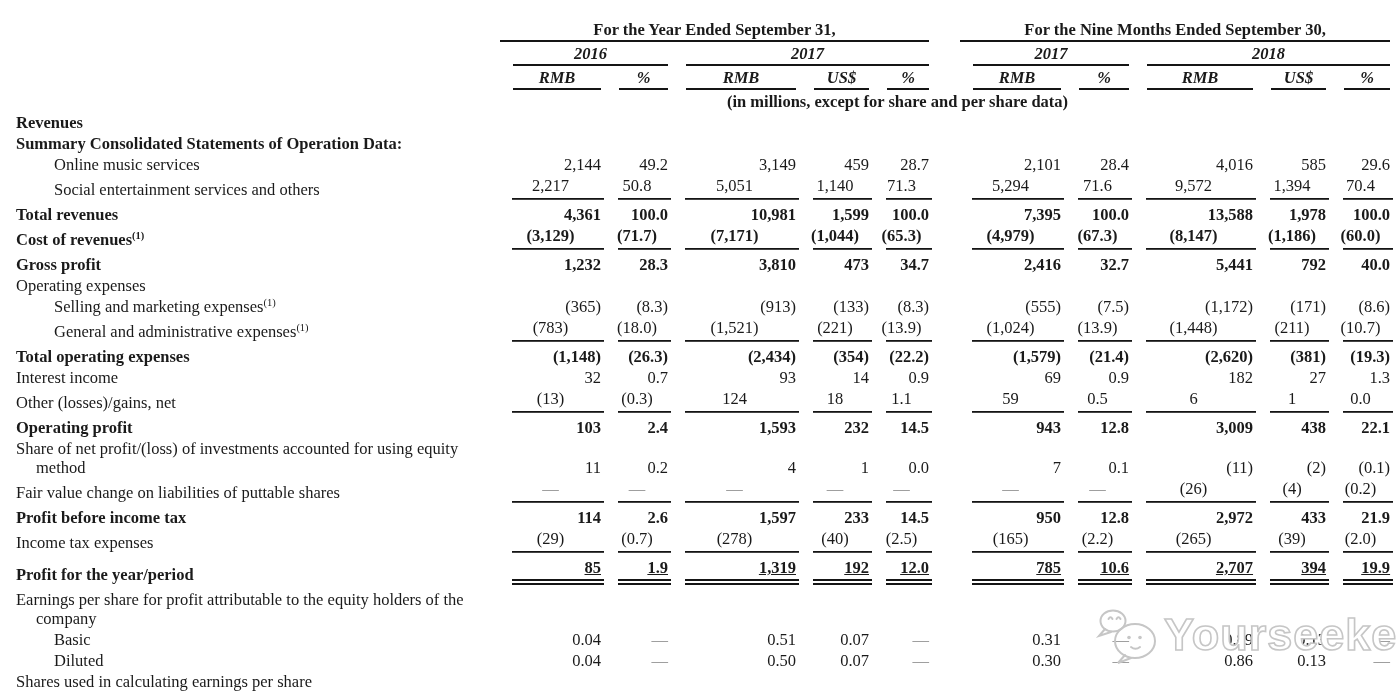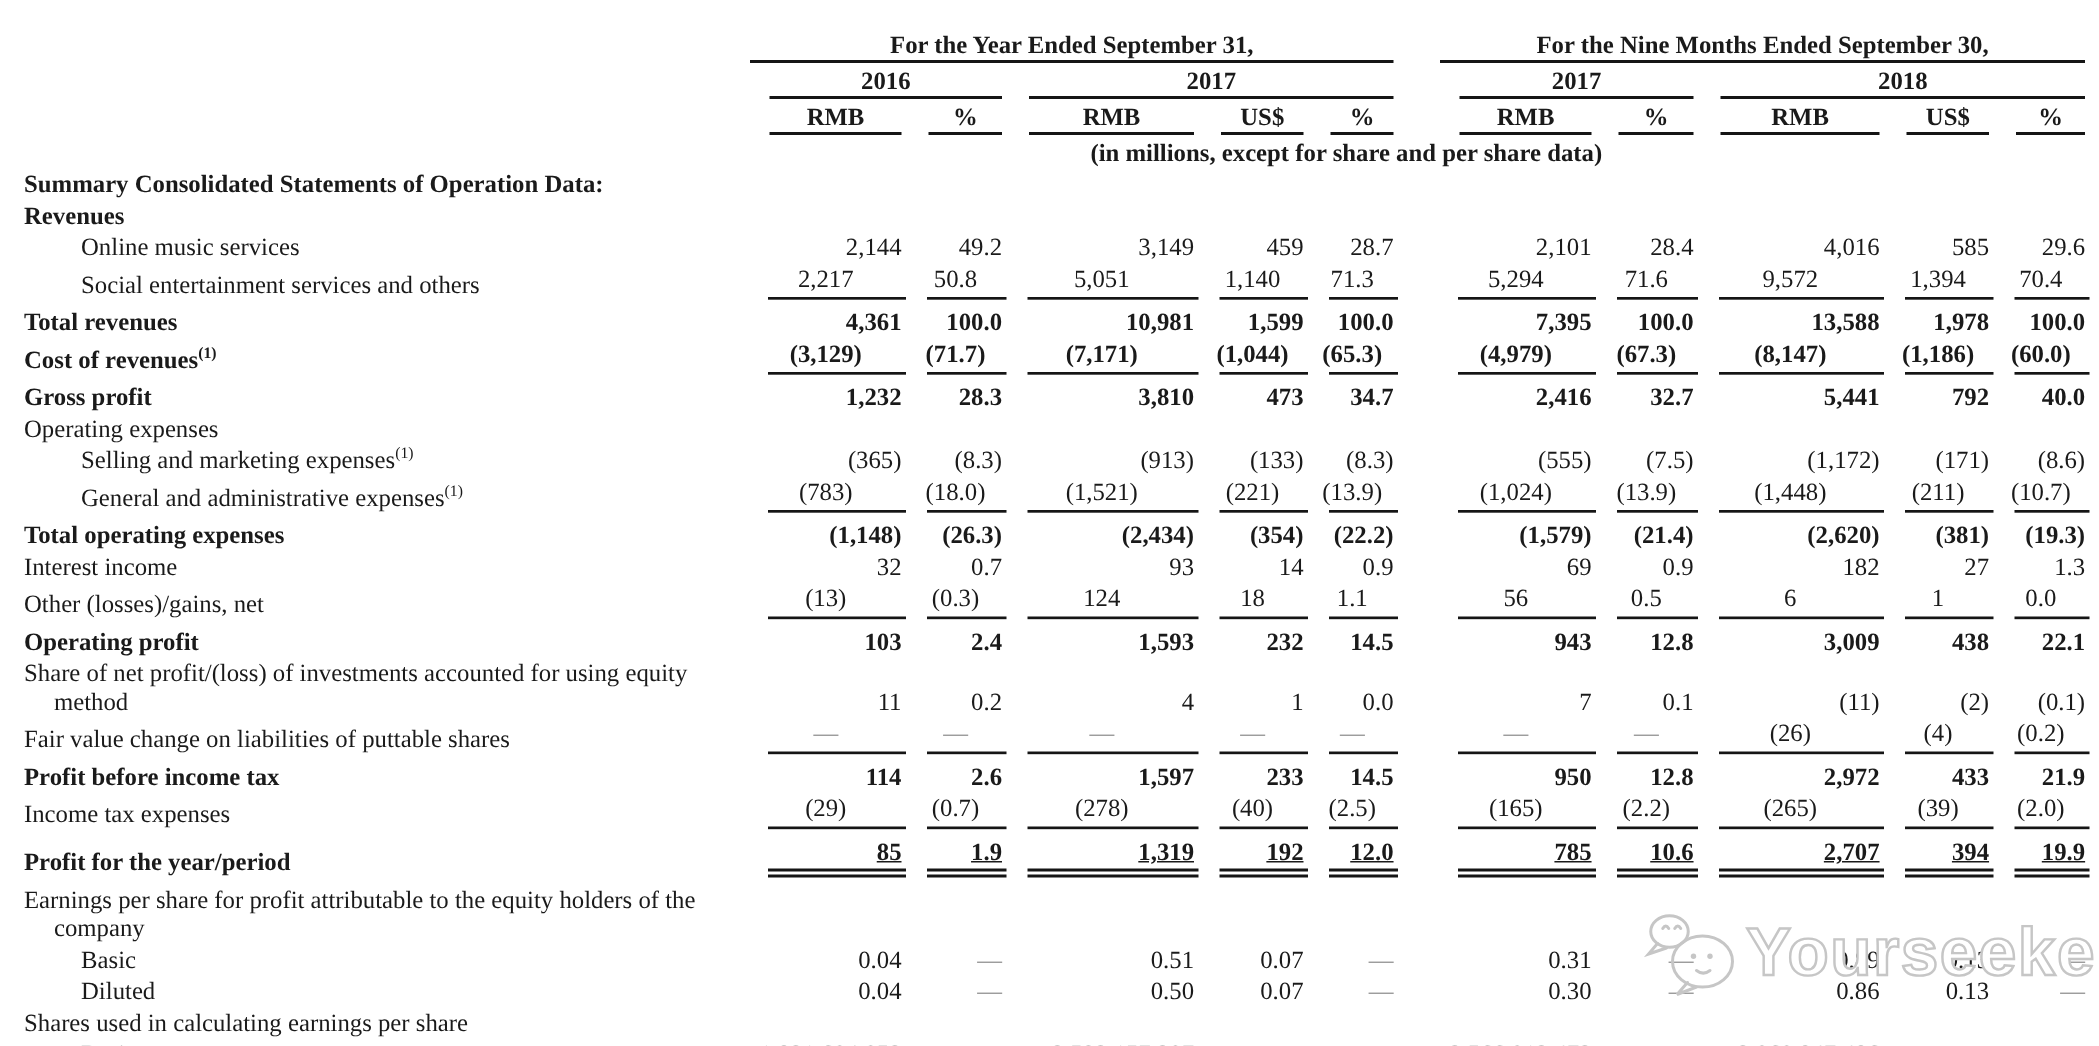--- a/index.html
+++ b/index.html
@@ -32,20 +32,21 @@
     font-weight: bold; text-align: center;
     border-bottom: 2px solid #151515;
     padding: 12px 0 1px 0;
     white-space: nowrap;
   }
   .yr, .ch {
     font-weight: bold; text-align: center;
     border-bottom: 2px solid #151515;
     margin-left: 13px;
     padding: 2px 0 1px 0;
+    font-style: italic;
   }
   .units {
     text-align: center; font-weight: bold;
     padding: 2px 96px 2px 0;
     white-space: nowrap;
   }
   td.lbl, th.lbl { text-align: left; white-space: nowrap; padding-left: 8px; }
   td.ind1 { padding-left: 46px; }
   .cont { display: block; padding-left: 20px; }
   td.num { text-align: right; }
@@ -168,35 +169,35 @@
             <div class="ch">%</div>
           </th>
       </tr>
       <tr>
         <th class="lbl"></th>
         <th colspan="11" class="units">(in millions, except for share and per share data)</th>
       </tr>
     </thead>
     <tbody>
         <tr>
+          <td class="lbl b"><span>Revenues</span></td>
+          <td class="num b"></td>
+          <td class="num b"></td>
+          <td class="num b"></td>
+          <td class="num b"></td>
+          <td class="num b"></td>
+          <td class="gapc"></td>
+          <td class="num b"></td>
+          <td class="num b"></td>
+          <td class="num b"></td>
+          <td class="num b"></td>
+          <td class="num b"></td>
+        </tr>
+        <tr>
           <td class="lbl b"><span>Summary Consolidated Statements of Operation Data:</span></td>
-          <td class="num b"></td>
-          <td class="num b"></td>
-          <td class="num b"></td>
-          <td class="num b"></td>
-          <td class="num b"></td>
-          <td class="gapc"></td>
-          <td class="num b"></td>
-          <td class="num b"></td>
-          <td class="num b"></td>
-          <td class="num b"></td>
-          <td class="num b"></td>
-        </tr>
-        <tr>
-          <td class="lbl b"><span>Revenues</span></td>
           <td class="num b"></td>
           <td class="num b"></td>
           <td class="num b"></td>
           <td class="num b"></td>
           <td class="num b"></td>
           <td class="gapc"></td>
           <td class="num b"></td>
           <td class="num b"></td>
           <td class="num b"></td>
           <td class="num b"></td>
@@ -343,21 +344,21 @@
           <td class="num">1.3</td>
         </tr>
         <tr>
           <td class="lbl"><span>Other (losses)/gains, net</span></td>
           <td class="num u">(13)</td>
           <td class="num u">(0.3)</td>
           <td class="num u">124</td>
           <td class="num u">18</td>
           <td class="num u">1.1</td>
           <td class="gapc"></td>
-          <td class="num u">56</td>
+          <td class="num u">59</td>
           <td class="num u">0.5</td>
           <td class="num u">6</td>
           <td class="num u">1</td>
           <td class="num u">0.0</td>
         </tr>
         <tr class="sp">
           <td class="lbl b"><span>Operating profit</span></td>
           <td class="num b">103</td>
           <td class="num b">2.4</td>
           <td class="num b">1,593</td>

